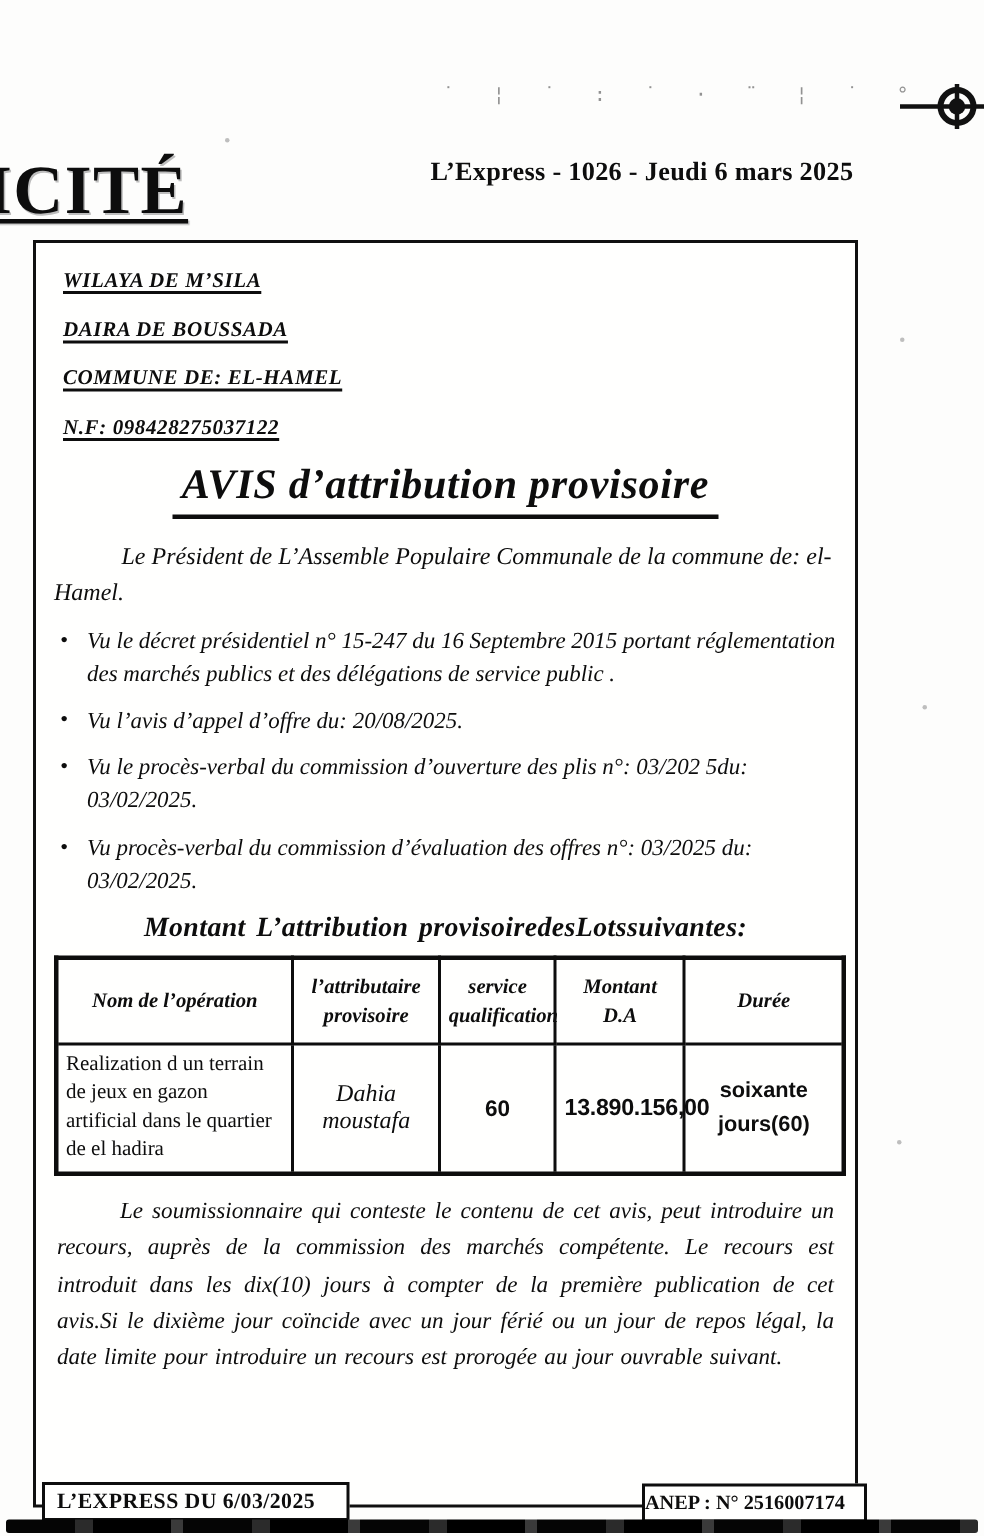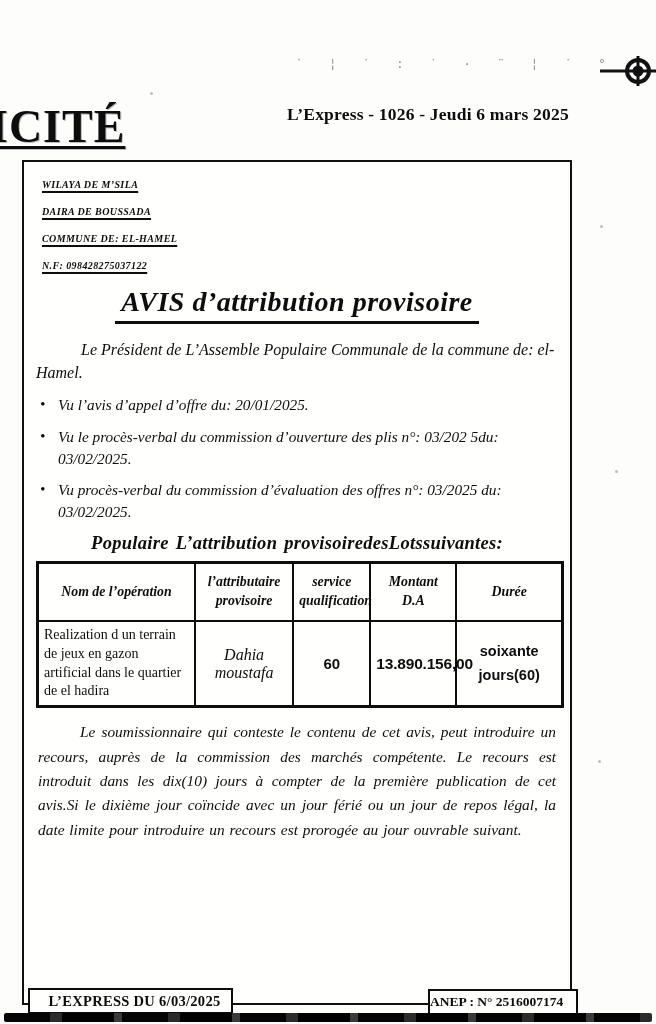--- a/index.html
+++ b/index.html
@@ -34,21 +34,21 @@
     position:absolute;top:160px;left:22px;width:550px;height:845px;
     border:2.5px solid #101010;background:#fffffe;
     box-sizing:border-box;padding:16px 12px 0 12px;
   }
   .republic{
     text-align:center;font-weight:bold;font-style:italic;font-size:15.5px;
     text-decoration:underline;text-decoration-thickness:1.5px;text-underline-offset:3px;
     letter-spacing:.6px;margin:2px 0 14px 0;
   }
   .admin-line{
-    font-weight:bold;font-style:italic;font-size:10px;letter-spacing:.4px;
+    font-weight:bold;font-style:italic;font-size:14px;letter-spacing:.4px;
     text-decoration:underline;text-decoration-thickness:1.5px;text-underline-offset:3px;
     margin:0 0 13px 6px;line-height:1.4;
   }
   .avis-title-wrap{text-align:center;margin:8px 0 14px 0;}
   .avis-title{
     display:inline-block;font-size:28px;font-weight:bold;font-style:italic;
     border-bottom:3.5px solid #0d0d0d;padding:0 6px 3px 6px;letter-spacing:.5px;
   }
   .intro-line{
     font-style:italic;font-size:16px;margin:0 0 10px 0;text-indent:45px;line-height:1.45;
@@ -79,21 +79,21 @@
   td.c4{font-size:14.5px;font-family:"Liberation Sans",sans-serif;font-weight:600;line-height:1.6;}
   .col-op{width:30%;} .col-att{width:18.7%;} .col-note{width:14.7%;} .col-mnt{width:16.4%;} .col-dur{width:20.2%;}
   
   .para{
     font-style:italic;font-size:15.4px;line-height:1.58;text-align:justify;
     text-indent:42px;margin:12px 2px 0 2px;word-spacing:1px;
   }
   
   .footer-box{
     position:absolute;background:#fffffe;border:2.5px solid #0d0d0d;
-    font-weight:bold;box-sizing:border-box;display:flex;align-items:center;justify-content:center;
+    font-weight:bold;box-sizing:border-box;display:flex;align-items:center;
   }
   .footer-left{top:988px;left:28px;width:205px;height:26px;padding-left:8px;font-size:14.5px;letter-spacing:.3px;}
   .footer-right{top:989px;left:428px;width:150px;height:26px;justify-content:flex-start;font-size:13.5px;}
   .bottom-strip{
     position:absolute;top:1013px;left:4px;width:648px;height:9px;
     background:repeating-linear-gradient(90deg,#050505 0 46px,#2b2b2b 46px 58px,#000 58px 110px,#3a3a3a 110px 118px);
     border-radius:2px;
   }
   
   .speck{position:absolute;width:3px;height:3px;background:#8a8a8a;border-radius:50%;opacity:.55;}
@@ -126,25 +126,26 @@
   <div class="admin-line">DAIRA DE BOUSSADA</div>
   <div class="admin-line">COMMUNE DE: EL-HAMEL</div>
   <div class="admin-line">N.F: 098428275037122</div>
 
   <div class="avis-title-wrap">
     <span class="avis-title">AVIS d’attribution provisoire</span>
   </div>
 
   <div class="intro-line">Le Président de L’Assemble Populaire Communale de la commune de: el-Hamel.</div>
 
-  <div class="bullet">Vu l’avis d’appel d’offre du: 20/01/2025.</div>
+  <div class="bullet">Vu le décret présidentiel n° 15-247 du 16 Septembre 2015 portant réglementation des marchés publics et des délégations de service public .</div>
+  <div class="bullet">Vu l’avis d’appel d’offre du: 20/08/2025.</div>
   <div class="bullet">Vu le procès-verbal du commission d’ouverture des plis n°: 03/202 5du: 03/02/2025.</div>
   <div class="bullet">Vu procès-verbal du commission d’évaluation des offres n°: 03/2025 du: 03/02/2025.</div>
 
-  <div class="announce">Populaire L’attribution  provisoiredesLotssuivantes:</div>
+  <div class="announce">Montant L’attribution  provisoiredesLotssuivantes:</div>
 
   <table class="attribution">
     <colgroup>
       <col class="col-op">
         <col class="col-att">
         <col class="col-note">
         <col class="col-mnt">
         <col class="col-dur">
     </colgroup>
     <thead>

